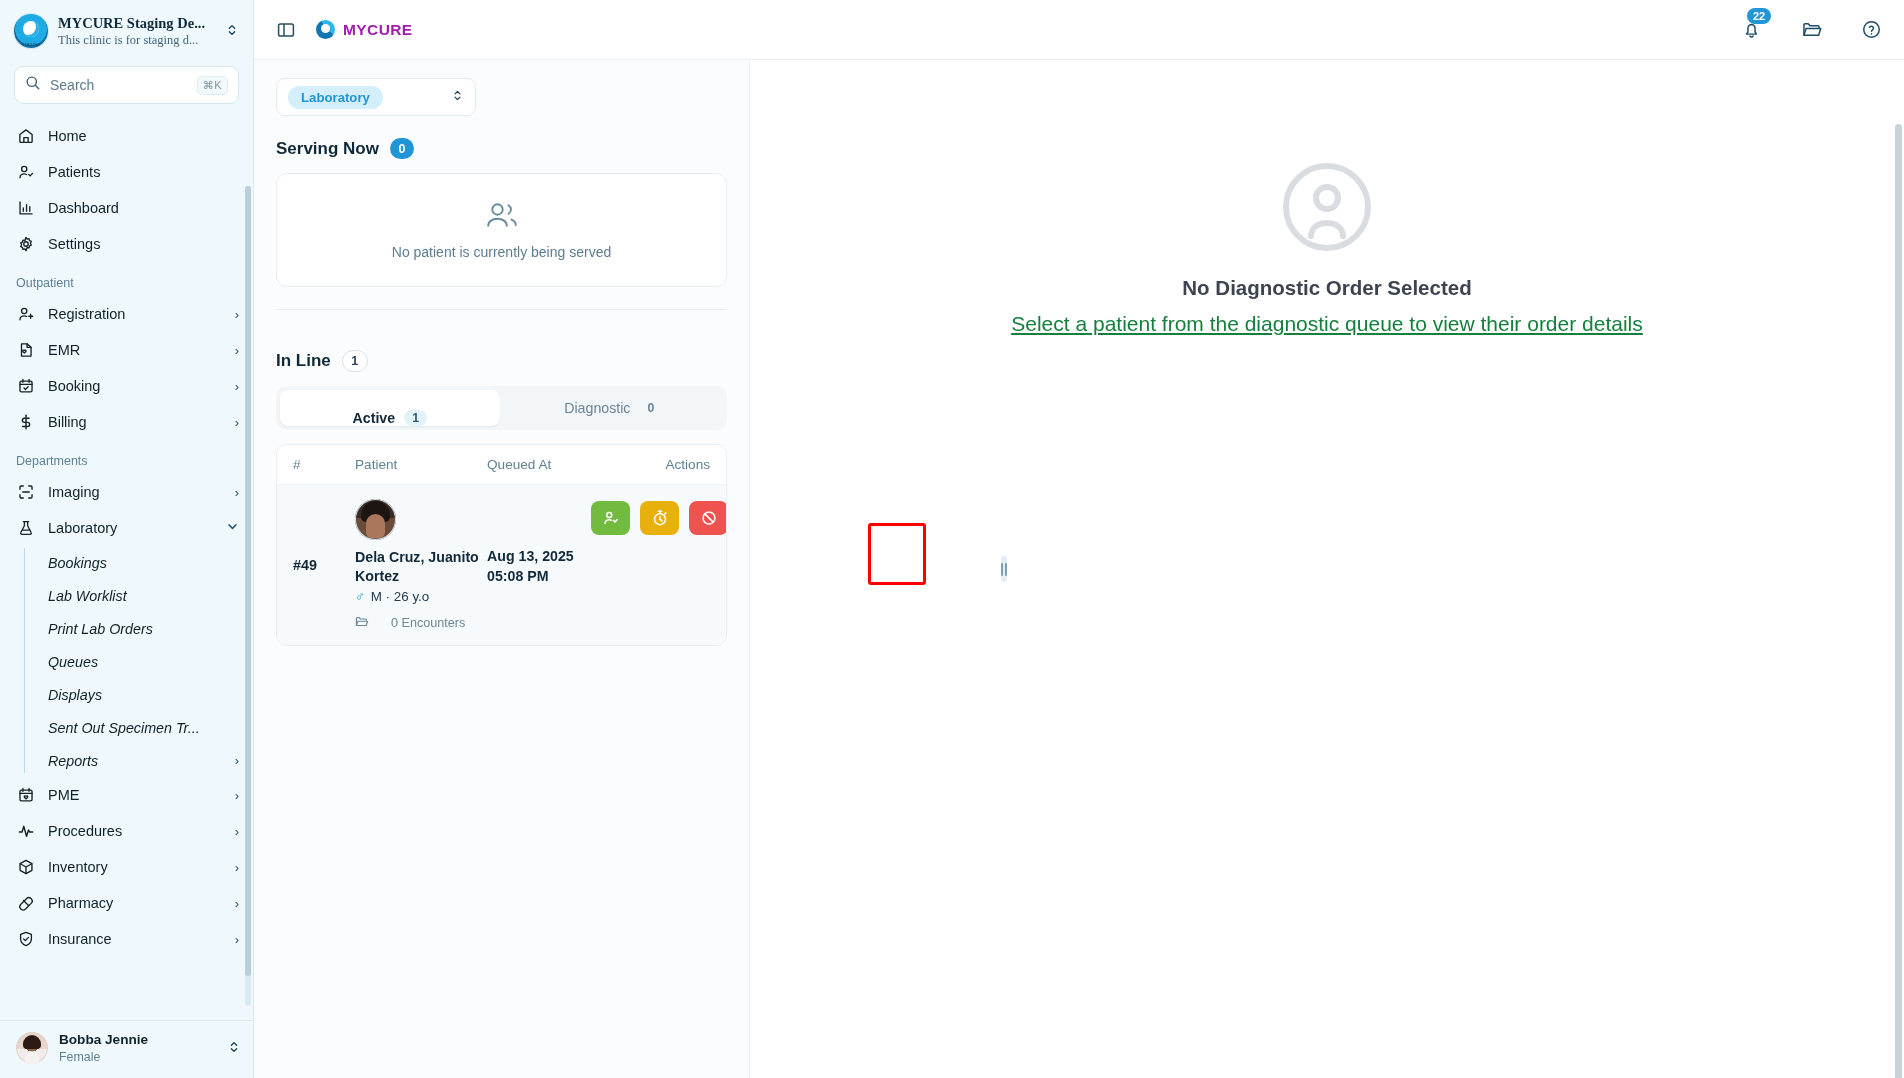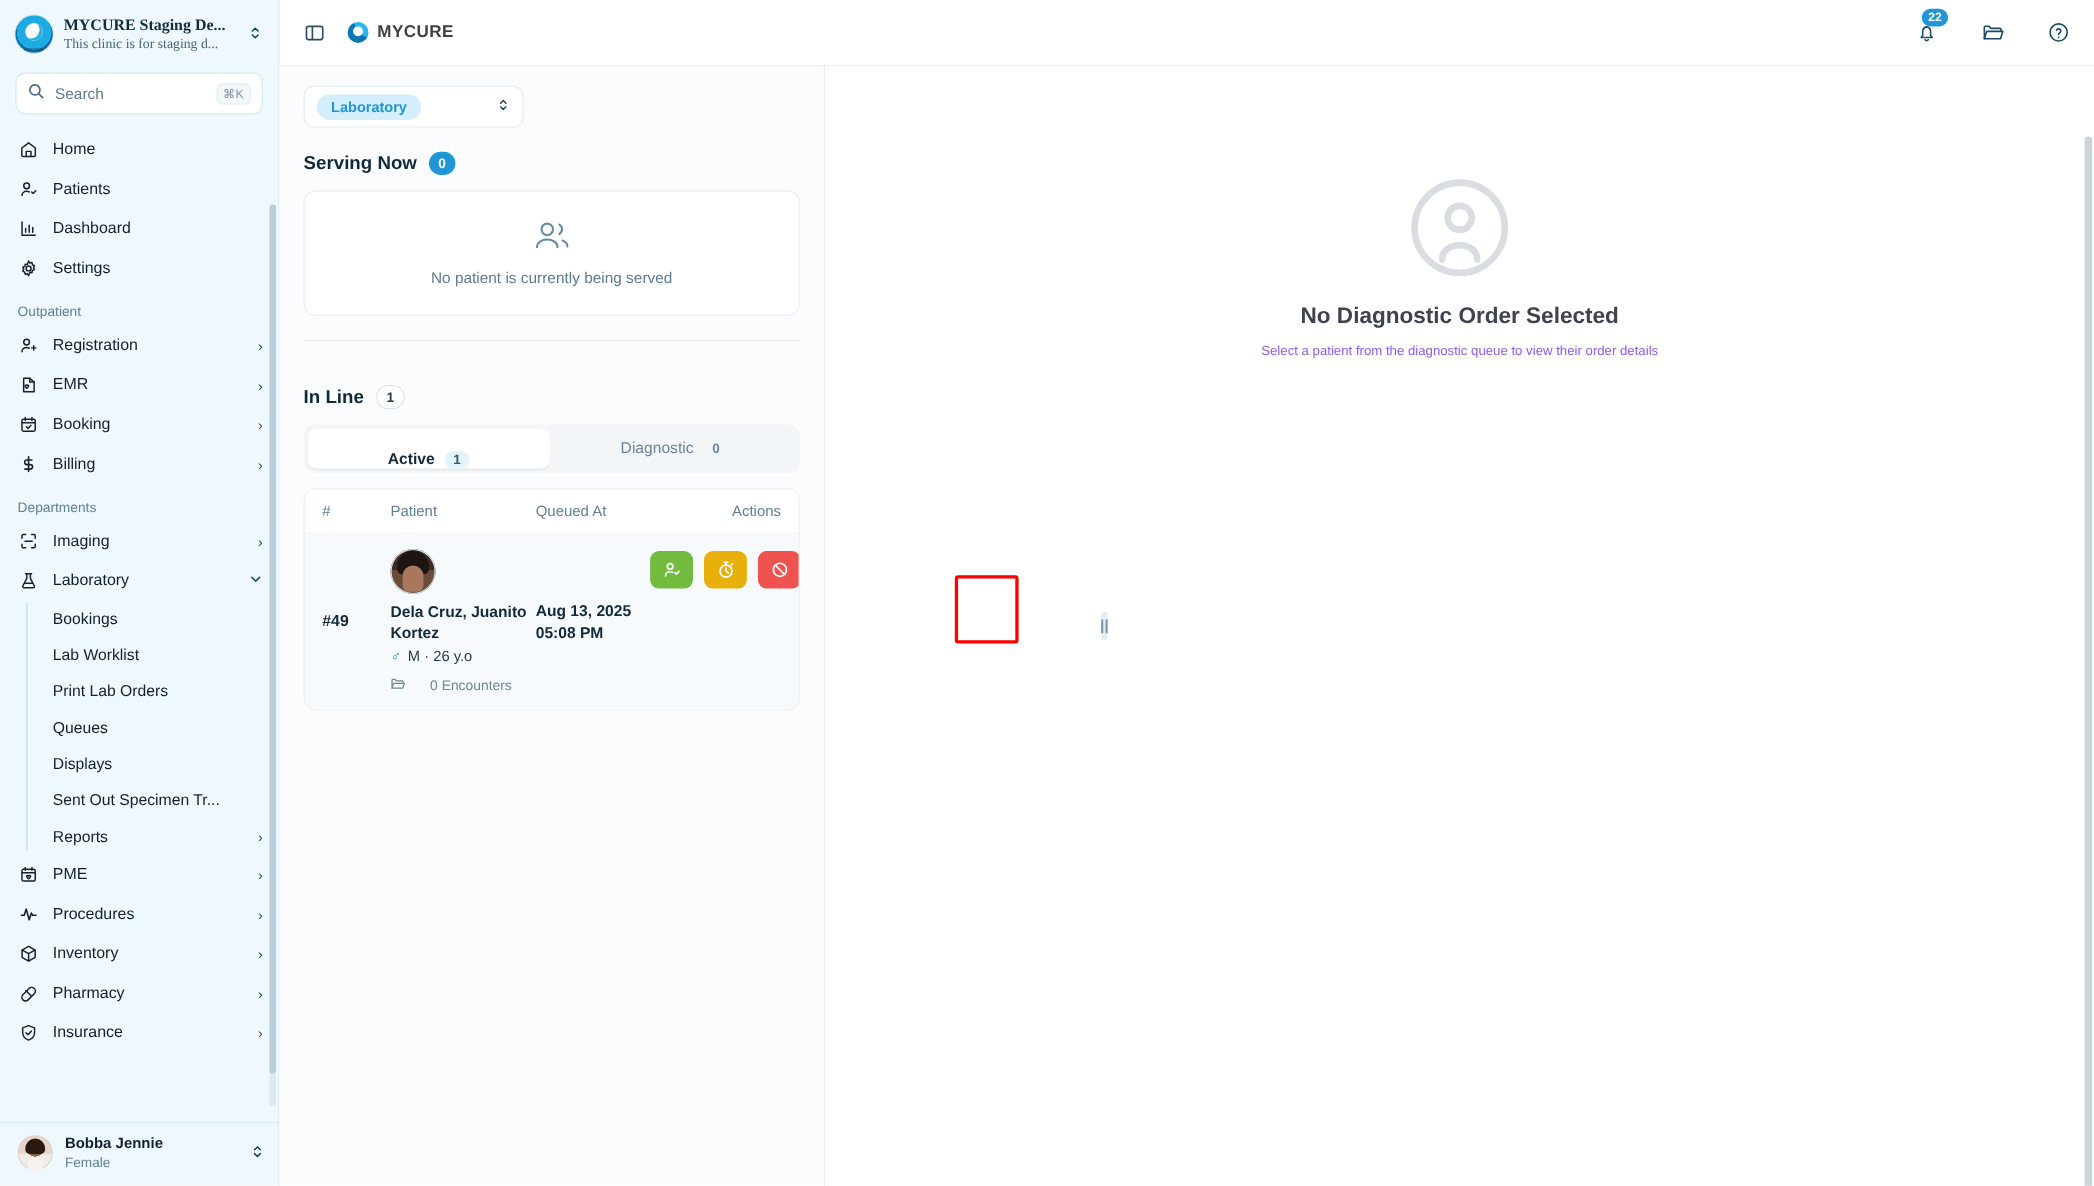--- a/index.html
+++ b/index.html
@@ -86,21 +86,21 @@
     padding: 14px 16px 6px 16px;
   }
   .sub-wrap { position: relative; padding-left: 0; }
   .sub-wrap::before {
     content:""; position:absolute; left:24px; top:2px; bottom:4px; width:1px; background:#b4dced;
   }
   .sub-item {
     display:flex; align-items:center; height: 33px;
     padding: 0 14px 0 48px; font-size: 14.3px; color:#11202b; cursor:pointer;
   }
-  .sub-item .lbl { flex:1 1 auto; white-space:nowrap; overflow:hidden; text-overflow:ellipsis; }
+  .sub-item .lbl { flex:1 1 auto; white-space:nowrap; overflow:hidden; text-overflow:ellipsis;font-style:italic; }
   .sub-item .chev { color:#25536e; font-size:13px; }
 
   .sb-scrollbar {
     position:absolute; right:2px; top:72px; width:6px; height: 820px;
     background:#dbe9f1; border-radius:4px;
   }
   .sb-thumb { position:absolute; left:0; top:0; width:6px; height:790px; background:#b9cedb; border-radius:4px;}
 
   .user-bar {
     border-top: 1px solid #dbe9f1;
@@ -136,21 +136,21 @@
     display:flex; align-items:center; padding: 0 22px 0 22px;
   }
   .collapse-btn { width:22px; height:22px; color:#2b4c60; cursor:pointer; display:flex;align-items:center;}
   .brand { display:flex; align-items:center; gap:8px; margin-left: 18px; }
   .brand-logo{
     width:19px;height:19px;border-radius:50%;
     background: conic-gradient(from 210deg, #0e76b3 0 35%, #29b7ef 35% 75%, #0e76b3 75% 100%);
     position:relative;
   }
   .brand-logo::after{content:"";position:absolute;left:5px;top:4px;width:9px;height:9px;border-radius:50%;background:#fff;}
-  .brand-name{font-size:15.5px; font-weight:800; color:#404040; letter-spacing:.4px;}
+  .brand-name{font-size:15.5px; font-weight:800; color:#a21caf; letter-spacing:.4px;}
   .top-right{ margin-left:auto; display:flex; align-items:flex-end; gap:38px; }
   .top-ico{ width:22px;height:22px; color:#1c4b67; cursor:pointer; position:relative; display:flex;align-items:center;justify-content:center;}
   .top-ico svg{width:21px;height:21px;display:block;}
   .badge {
     position:absolute; top:-11px; left:7px;
     background:#2196d6; color:#fff; font-size:11px; font-weight:700;
     border-radius:10px; padding:1px 6px; line-height:1.35;
   }
 
   .body-row { flex: 1 1 auto; display:flex; min-height:0; position:relative; }
@@ -272,21 +272,21 @@
   
   .detail {
     flex:1 1 auto; background:#fff; display:flex;
     align-items:flex-start; justify-content:center; min-width:0;
     padding-top: 100px;
   }
   .detail-inner{ text-align:center; }
   .detail-ico{ color:#d9dde1; margin-bottom: 22px; display:flex; justify-content:center;}
   .detail-ico svg{ width:94px; height:94px; display:block;}
   .detail-title{ font-size:20.5px; font-weight:700; color:#3d4450; margin-bottom:12px;}
-  .detail-sub{ font-size:12px; color:#8b5cf6;}
+  .detail-sub{ font-size:21px; color:#15803d;text-decoration:underline;}
 
   .page-scroll{
     position:absolute; right:2px; top:64px; width:7px; bottom: 6px;
     background:transparent;
   }
   .page-thumb{ position:absolute; top:0; left:0; width:7px; height: 980px; background:#c9d4db; border-radius:4px;}
 </style>
 </head>
 <body>
 

